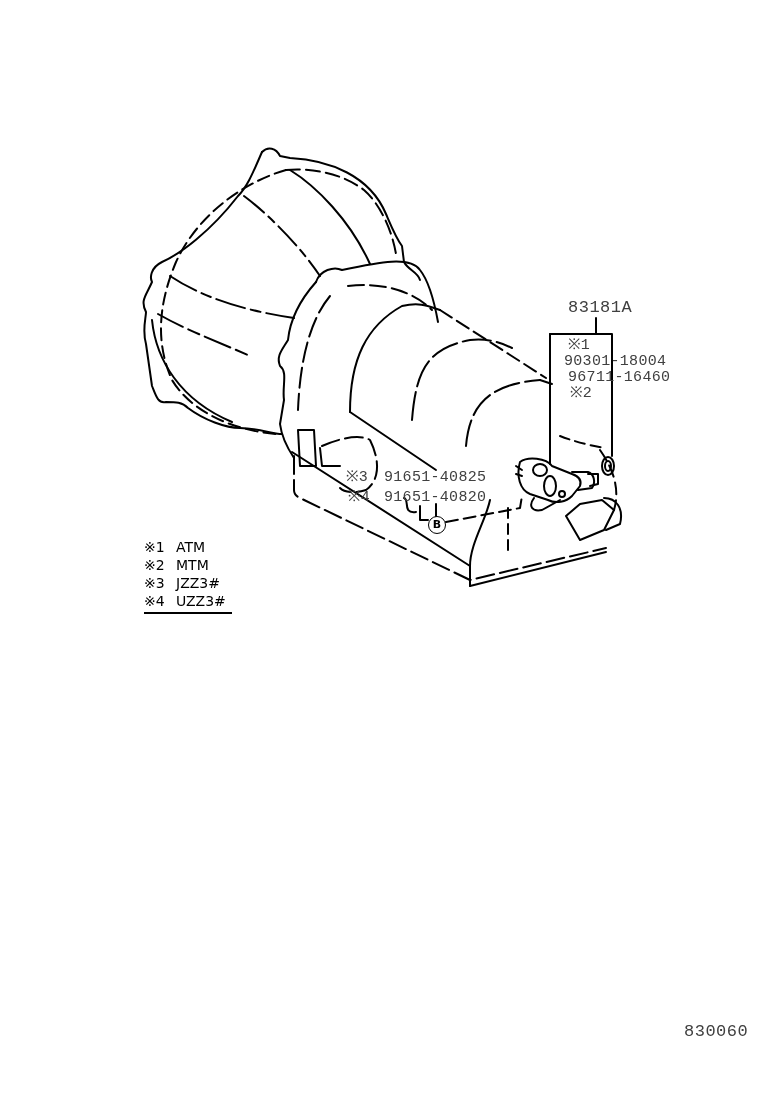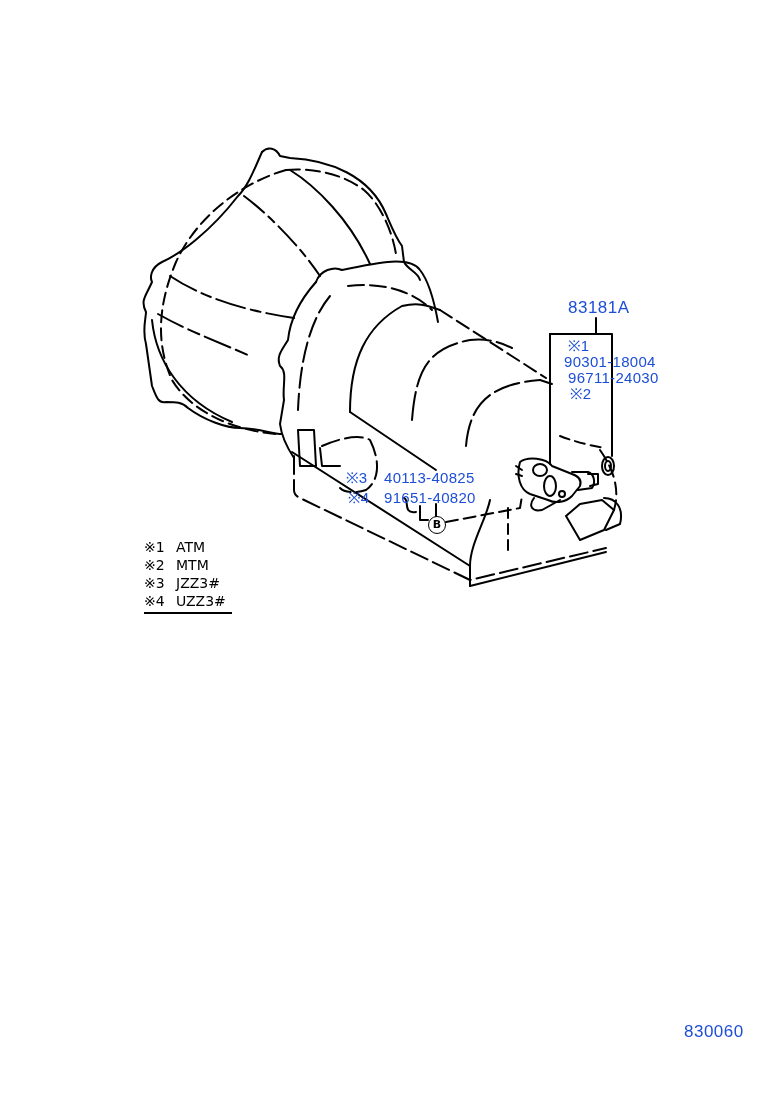--- a/index.html
+++ b/index.html
@@ -1,18 +1,18 @@
 <!DOCTYPE html>
 <html><head>
 <meta charset="utf-8">
 <style>
   html, body { margin: 0; padding: 0; background: #ffffff; }
   body { width: 760px; height: 1112px; position: relative; overflow: hidden; font-family: "DejaVu Sans", sans-serif; color: #000; }
   #canvas { position: absolute; left: 0; top: 0; width: 760px; height: 1112px; }
-  .lbl { position: absolute; font-family: Liberation Sans, sans-serif; font-size: 15px; line-height: 15px; color: #1d4ed8; white-space: nowrap; letter-spacing: 0.3px; }
+  .lbl { position: absolute; font-family: Liberation Mono, monospace; font-size: 15px; line-height: 15px; color: #404040; white-space: nowrap; letter-spacing: 0.3px; }
   .big { font-size: 17px; letter-spacing: 0.5px; }
   .ref { font-size: 15px; }
   .legend { position: absolute; left: 144px; top: 538px; width: 92px; }
   .legend .row { display: flex; font-size: 14px; line-height: 18px; height: 18px; }
   .legend .mark { width: 32px; }
   .legend .rule { border-top: 2px solid #000; margin-top: 2px; width: 88px; }
   .circ { position: absolute; width: 16px; height: 16px; border: 1.6px solid #000; border-radius: 50%; font-size: 11px; line-height: 16px; text-align: center; font-weight: bold; }
 </style>
 </head>
 <body>
@@ -84,25 +84,25 @@
     <path d="M420 506 L420 520 L428 520"></path>
     <path d="M436 504 L436 516"></path>
     <path d="M446 522 L520 508 L522 496" stroke-dasharray="12 6"></path>
   </g>
 </svg>
 
 <div class="lbl big" style="left:568px; top:300px;">83181A</div>
 
 <div class="lbl" style="left:568px; top:338px;">※1</div>
 <div class="lbl" style="left:564px; top:354px;">90301-18004</div>
-<div class="lbl" style="left:568px; top:370px;">96711-24030</div>
+<div class="lbl" style="left:568px; top:370px;">96711-16460</div>
 <div class="lbl" style="left:570px; top:386px;">※2</div>
 
 <div class="lbl ref" style="left:346px; top:470px;">※3</div>
-<div class="lbl ref" style="left:384px; top:470px;">40113-40825</div>
+<div class="lbl ref" style="left:384px; top:470px;">91651-40825</div>
 <div class="lbl ref" style="left:348px; top:490px;">※4</div>
 <div class="lbl ref" style="left:384px; top:490px;">91651-40820</div>
 <div class="circ" style="left:428px; top:516px;">B</div>
 
 <div class="legend">
   <div class="row">
     <span class="mark">※1</span>
     <span>ATM</span>
   </div>
   <div class="row">

